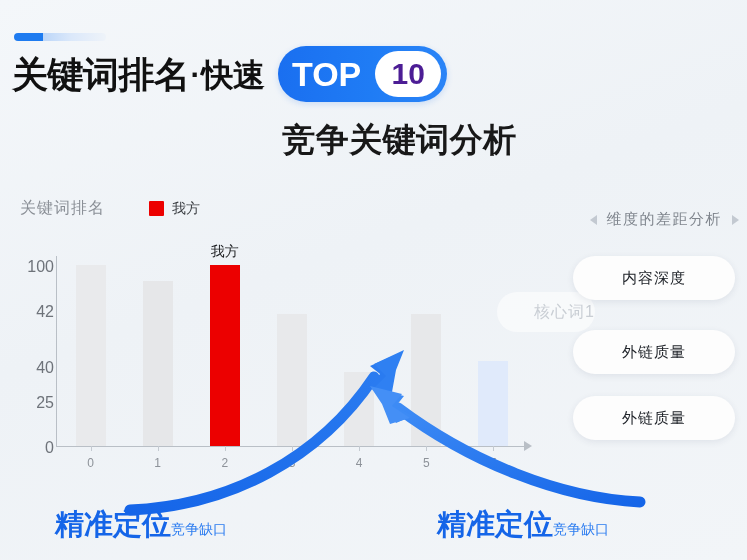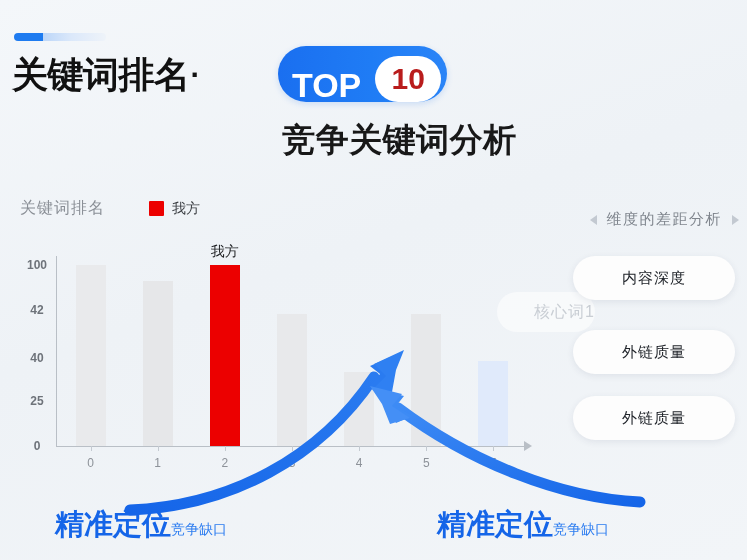--- a/index.html
+++ b/index.html
@@ -16,46 +16,46 @@
   .topbar .seg-b{flex:1;background:linear-gradient(90deg,#bcd6f8 0%,#dbe8fa 45%,#eef3f9 100%);}
 
   
   .header{position:absolute;left:12px;top:48px;display:flex;align-items:center;height:54px;}
   .h-main{font-size:36px;font-weight:bold;color:#111;letter-spacing:-0.5px;line-height:1;white-space:nowrap;}
   .h-dot{font-size:30px;font-weight:bold;color:#111;margin:0 1px;}
   .h-sub2{font-size:32px;font-weight:bold;color:#111;letter-spacing:-0.5px;line-height:1;white-space:nowrap;}
 
   .badge{position:absolute;left:278px;top:46px;height:56px;border-radius:28px;
     background:linear-gradient(90deg,#1a6ff0 0%,#1f7cf5 55%,#2a84f7 100%);
-    display:flex;align-items:flex-end;padding:0 6px 0 14px;box-shadow:0 2px 6px rgba(25,110,240,.18);}
+    display:flex;align-items:center;padding:0 6px 0 14px;box-shadow:0 2px 6px rgba(25,110,240,.18);}
   .badge .top-txt{font-size:34px;font-weight:bold;color:#ffffff;letter-spacing:0px;line-height:1;}
   .badge .num-pill{margin-left:14px;height:46px;min-width:66px;border-radius:23px;background:#fff;
     display:flex;align-items:center;justify-content:center;}
-  .badge .num-pill span{font-size:30px;font-weight:bold;color:#b91c1c;line-height:1;}
+  .badge .num-pill span{font-size:30px;font-weight:bold;color:#4c1d95;line-height:1;}
 
   .subtitle{position:absolute;left:0;right:0;top:118px;text-align:center;}
   .subtitle span{font-size:33px;font-weight:bold;color:#181818;letter-spacing:0.5px;}
   .subtitle{padding-left:52px;}
 
   
   .legend-left{position:absolute;left:20px;top:198px;display:flex;align-items:center;}
   .legend-left .lg-title{font-size:16px;color:#8a8f96;letter-spacing:1px;}
   .legend-left .lg-item{display:flex;align-items:center;margin-left:44px;}
   .legend-left .lg-swatch{width:15px;height:15px;background:#ec0000;border-radius:1px;}
   .legend-left .lg-label{font-size:14px;color:#3a3d42;margin-left:8px;}
 
   .panel-title{position:absolute;right:8px;top:198px;display:flex;align-items:center;}
   .panel-title .pt-text{font-size:15px;color:#7f858d;letter-spacing:1.5px;margin:12px 10px;}
   .tri{width:0;height:0;border-top:5px solid transparent;border-bottom:5px solid transparent;}
   .tri.left{border-right:7px solid #c3c9d1;}
   .tri.right{border-left:7px solid #c3c9d1;}
 
   
   .chart{position:absolute;left:0;top:250px;width:560px;height:230px;}
-  .y-label{position:absolute;font-size:12px;color:#6e737a;text-align:center;width:34px;right:0;font-weight:bold;}
+  .y-label{position:absolute;font-size:16px;color:#6e737a;text-align:right;width:34px;right:0;}
   .y-axis-wrap{position:absolute;left:12px;top:0;width:42px;height:200px;}
   .axis-v{position:absolute;left:56px;top:6px;width:1px;height:190px;background:#b9bfc6;}
   .axis-h{position:absolute;left:56px;top:196px;height:1px;background:#b9bfc6;width:470px;}
   .axis-arrow{position:absolute;left:524px;top:191px;width:0;height:0;
     border-top:5px solid transparent;border-bottom:5px solid transparent;border-left:8px solid #b9bfc6;}
   .plot{position:absolute;left:57px;top:6px;width:470px;height:190px;}
   .bar{position:absolute;bottom:0;border-radius:0;}
   .tick{position:absolute;top:196px;width:1px;height:5px;background:#c4cad1;}
   .x-label{position:absolute;top:206px;font-size:12px;color:#8d9299;text-align:center;width:30px;}
   .bar-caption{position:absolute;font-size:14px;color:#1b1d20;text-align:center;width:60px;}
@@ -80,20 +80,21 @@
 <body>
 
 <div class="topbar">
   <div class="seg-a"></div>
   <div class="seg-b"></div>
 </div>
 
 <div class="header">
   <span class="h-main">关键词排名</span>
   <span class="h-dot">·</span>
+  <span class="h-sub2">快速</span>
 </div>
 
 <div class="badge">
   <span class="top-txt">TOP</span>
   <span class="num-pill">
     <span>10</span>
   </span>
 </div>
 
 <div class="subtitle">
@@ -111,21 +112,21 @@
 <div class="panel-title">
   <span class="tri left"></span>
   <span class="pt-text">维度的差距分析</span>
   <span class="tri right"></span>
 </div>
 
 <div class="chart">
   <div class="y-axis-wrap">
       <div class="y-label" style="top: 8.04762px;">100</div>
       <div class="y-label" style="top: 53.2857px;">42</div>
-      <div class="y-label" style="top: 101px;">40</div>
+      <div class="y-label" style="top: 109px;">40</div>
       <div class="y-label" style="top: 143.762px;">25</div>
       <div class="y-label" style="top: 189px;">0</div>
     </div>
   <div class="axis-v"></div>
   <div class="axis-h"></div>
   <div class="axis-arrow"></div>
   <div class="plot">
       <div class="bar" style="left: 18.5714px; width: 30px; height: 180.952px; background: rgb(233, 234, 236);"></div>
       <div class="bar" style="left: 85.7143px; width: 30px; height: 164.667px; background: rgb(230, 231, 233);"></div>
       <div class="bar" style="left: 152.857px; width: 30px; height: 180.952px; background: rgb(236, 0, 0);"></div>

